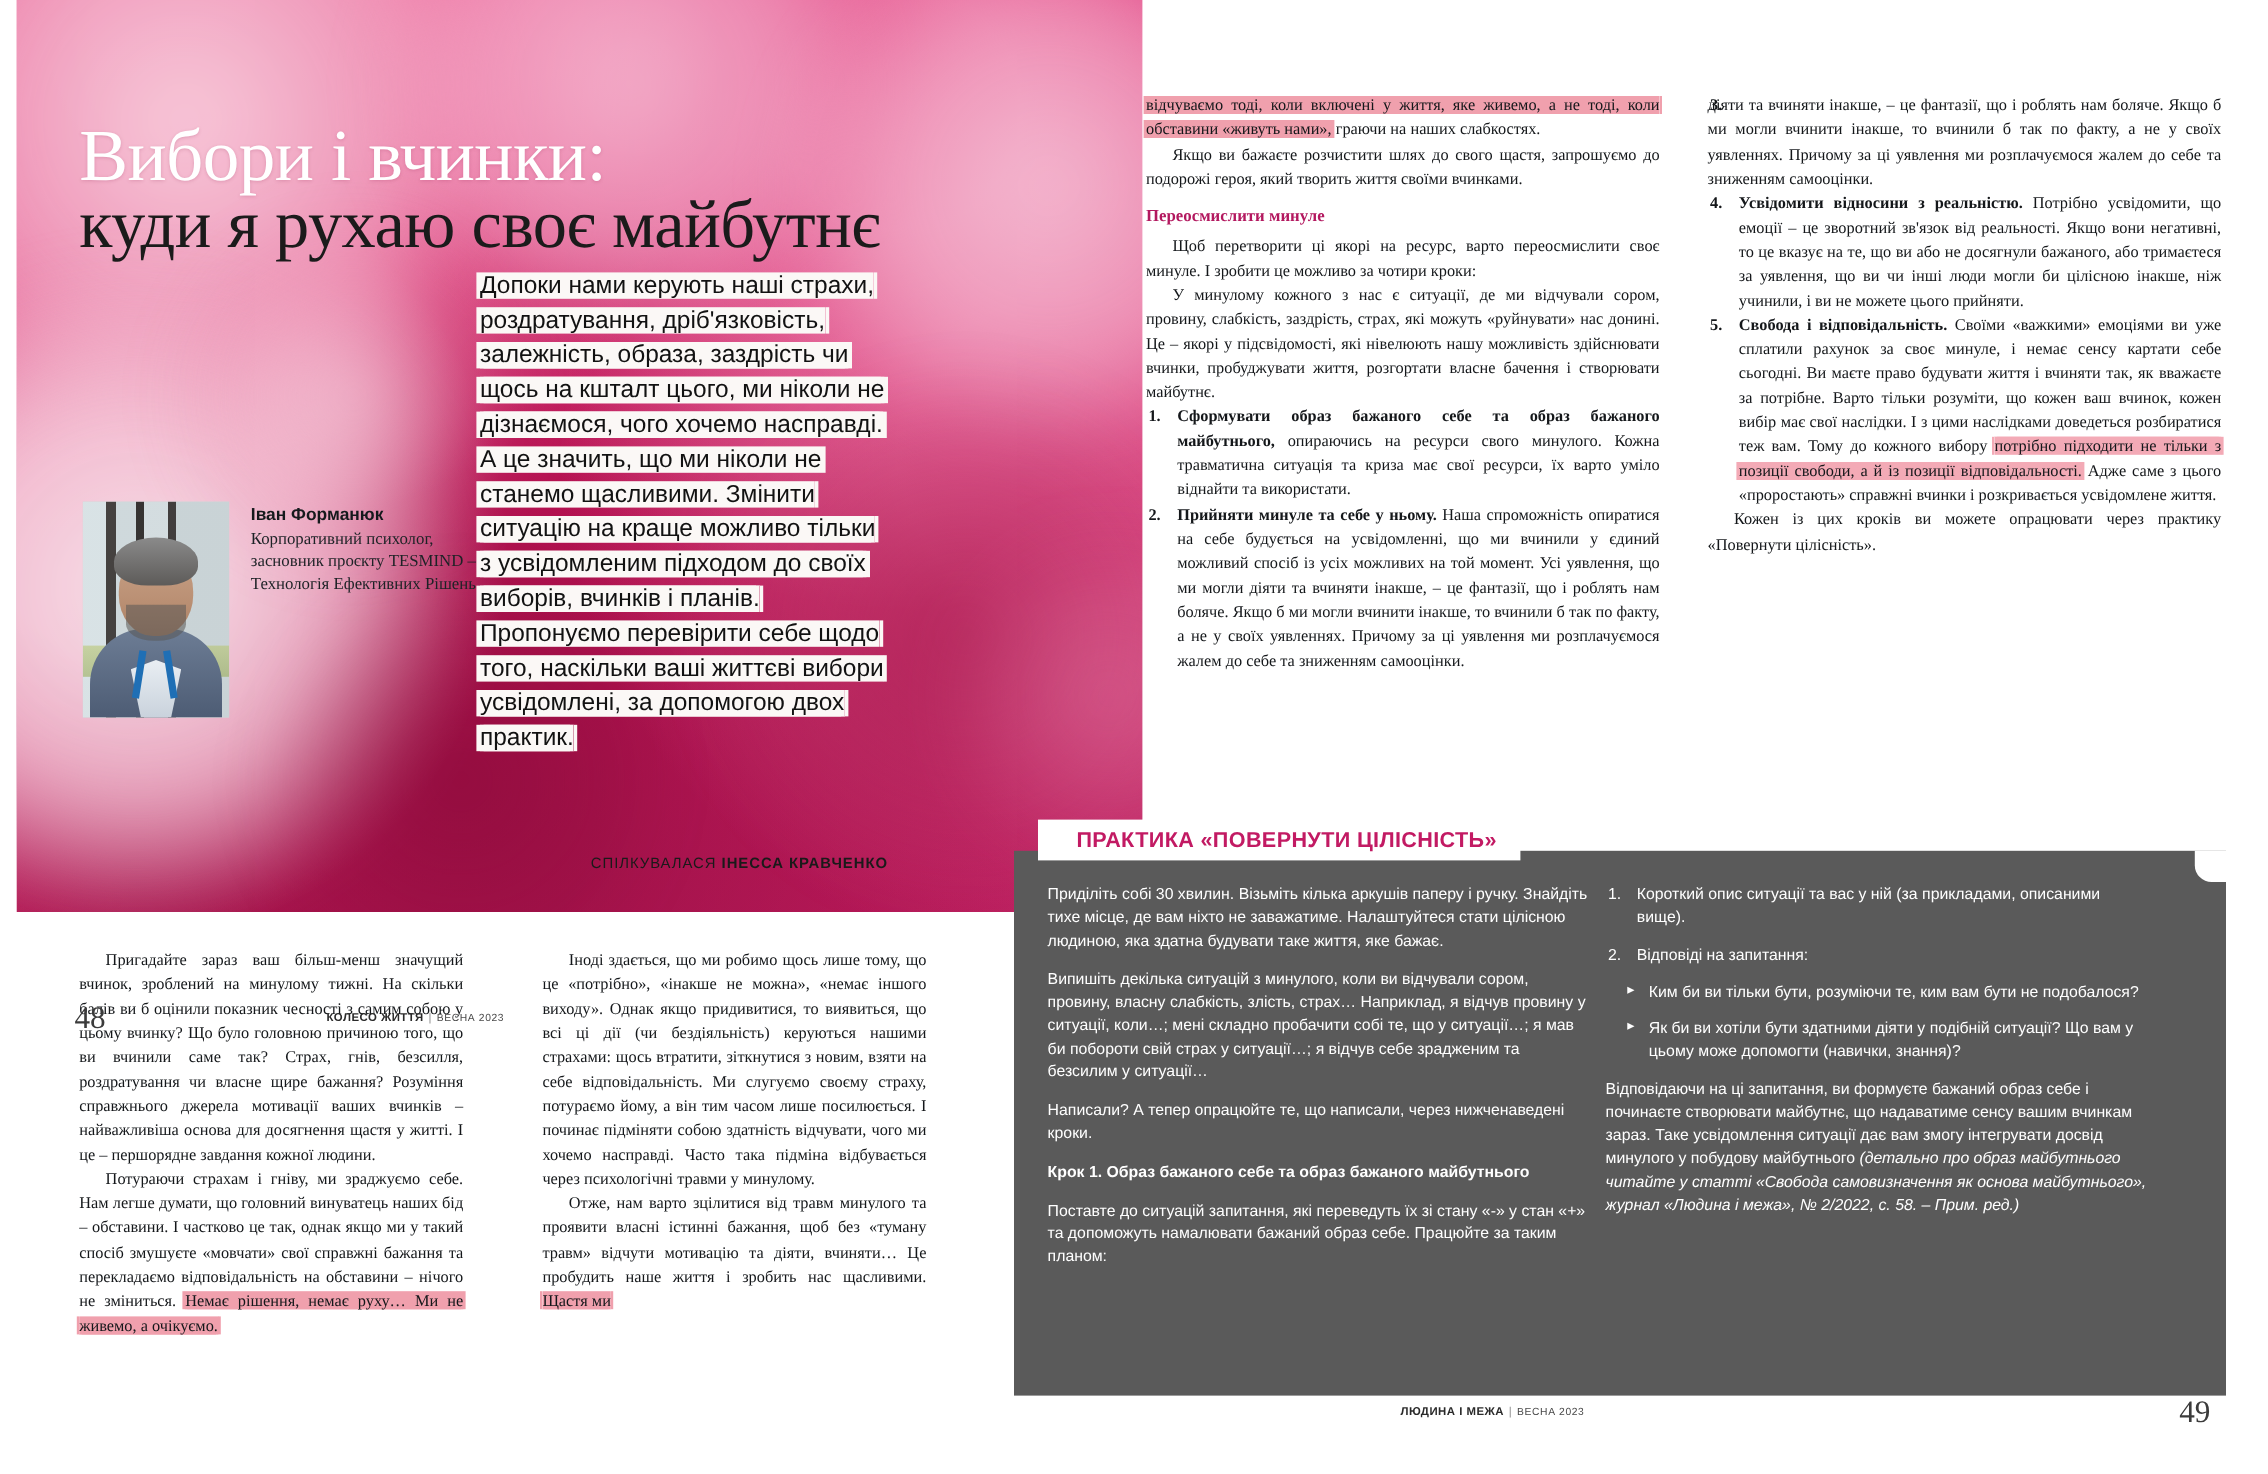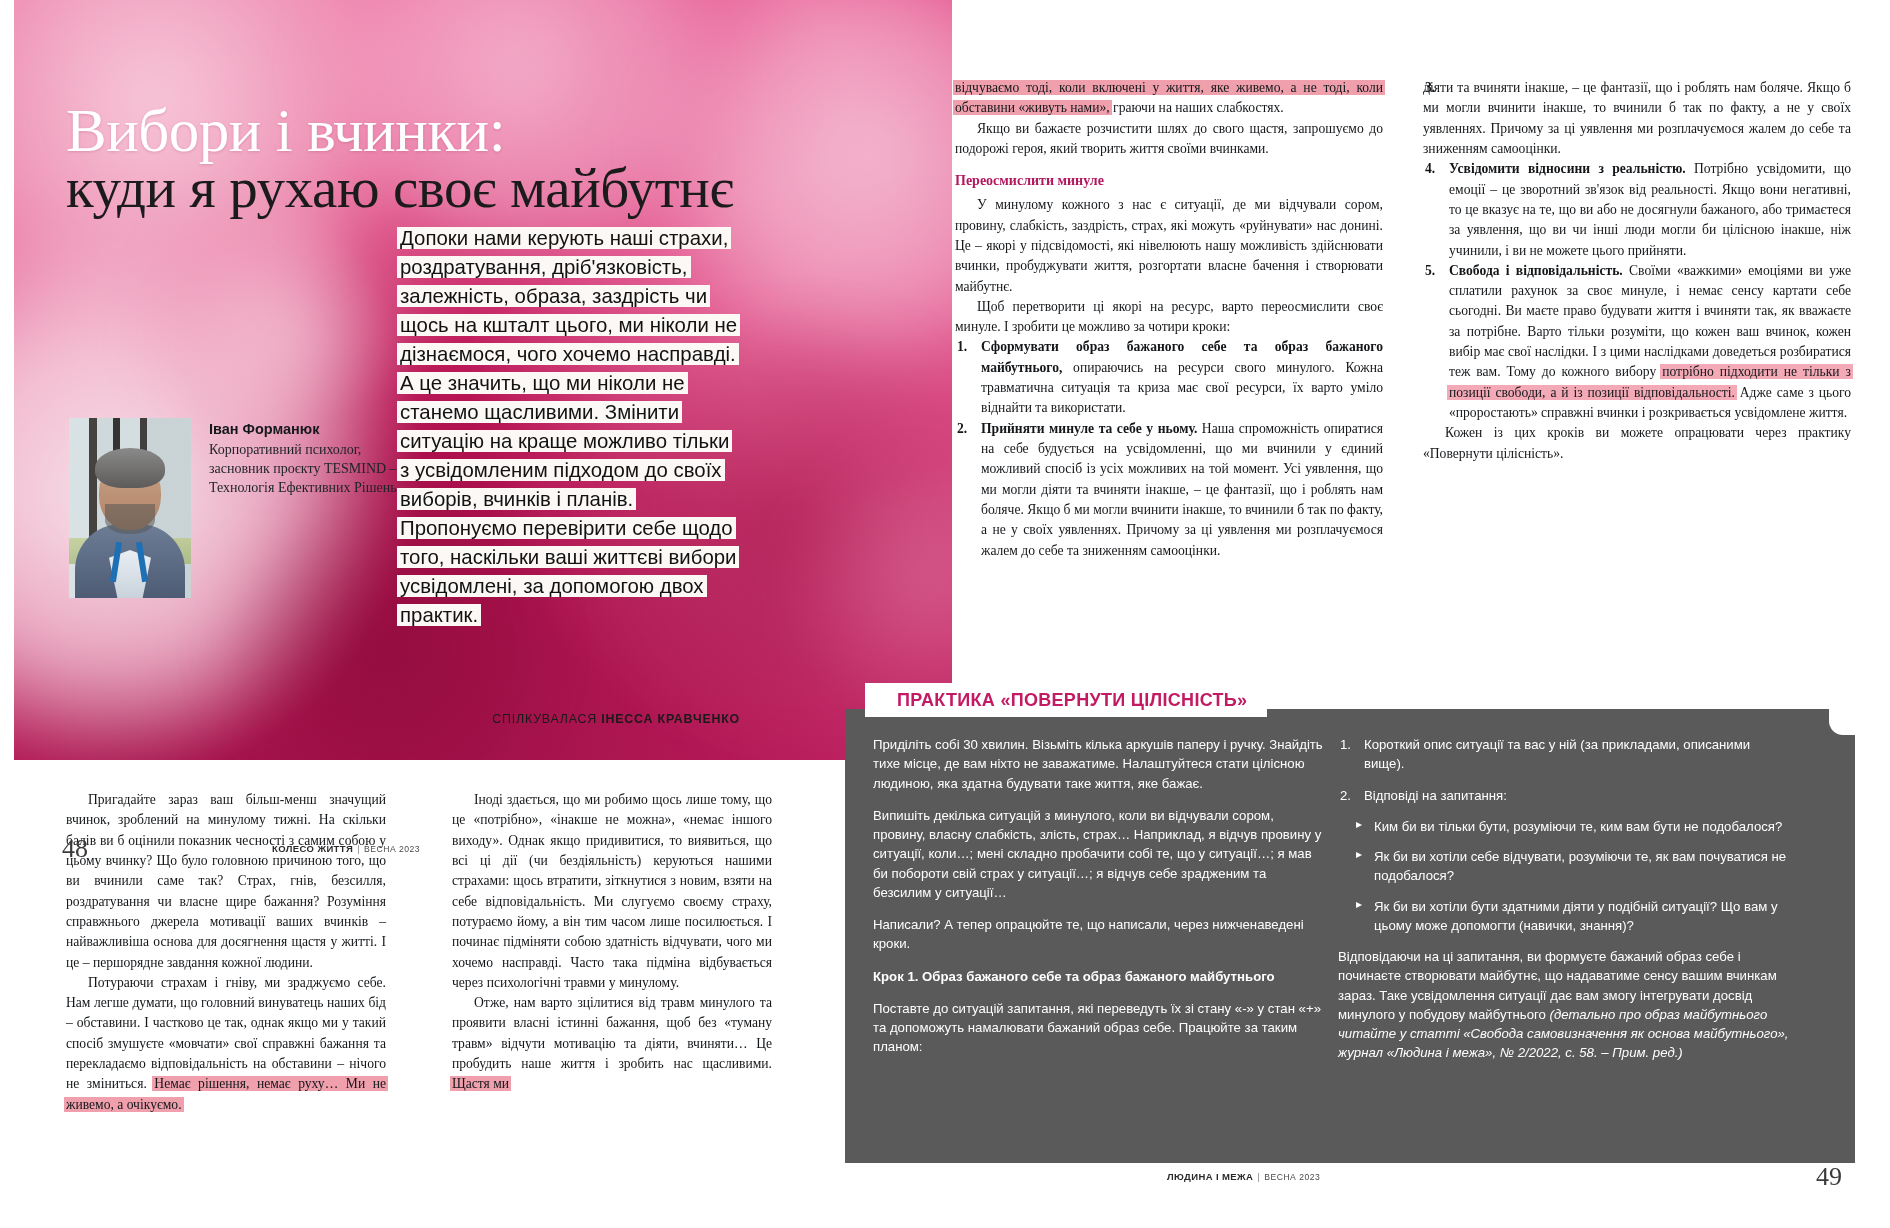--- a/index.html
+++ b/index.html
@@ -217,22 +217,22 @@
   <div class="page-right">
 
     <div class="rp-cols">
       <div class="rp-col">
         <div class="bodytext">
           <p style="text-indent:0"><span class="hl-pink">відчуваємо тоді, коли включені у життя, яке живемо, а не тоді, коли обставини «живуть нами»,</span><span> граючи на наших слабкостях.</span></p>
           <p>Якщо ви бажаєте розчистити шлях до свого щастя, запрошуємо до подорожі героя, який творить життя своїми вчинками.</p>
         </div>
         <div class="subhead">Переосмислити минуле</div>
         <div class="bodytext">
+          <p>Щоб перетворити ці якорі на ресурс, варто переосмислити своє минуле. І зробити це можливо за чотири кроки:</p>
           <p>У минулому кожного з нас є ситуації, де ми відчували сором, провину, слабкість, заздрість, страх, які можуть «руйнувати» нас донині. Це – якорі у підсвідомості, які нівелюють нашу можливість здійснювати вчинки, пробуджувати життя, розгортати власне бачення і створювати майбутнє.</p>
-          <p>Щоб перетворити ці якорі на ресурс, варто переосмислити своє минуле. І зробити це можливо за чотири кроки:</p>
         </div>
         <ol class="steps">
           <li><b>Сформувати образ бажаного себе та образ бажаного майбутнього,</b><span> опираючись на ресурси свого минулого. Кожна травматична ситуація та криза має свої ресурси, їх варто уміло віднайти та використати.</span></li>
           <li><b>Прийняти минуле та себе у ньому.</b><span> Наша спроможність опиратися на себе будується на усвідомленні, що ми вчинили у єдиний можливий спосіб із усіх можливих на той момент. Усі уявлення, що ми могли діяти та вчиняти інакше, – це фантазії, що і роблять нам боляче. Якщо б ми могли вчинити інакше, то вчинили б так по факту, а не у своїх уявленнях. Причому за ці уявлення ми розплачуємося жалем до себе та зниженням самооцінки.</span></li>
         </ol>
       </div>
 
       <div class="rp-col">
         <ol class="steps" start="3" style="counter-reset: st 2;">
           <li style="padding-left:0;text-indent:0"><span>діяти та вчиняти інакше, – це фантазії, що і роблять нам боляче. Якщо б ми могли вчинити інакше, то вчинили б так по факту, а не у своїх уявленнях. Причому за ці уявлення ми розплачуємося жалем до себе та зниженням самооцінки.</span></li>
@@ -261,21 +261,20 @@
           <p class="b"><span>Крок 1.</span><span> Образ бажаного себе та образ бажаного майбутнього</span></p>
           <p>Поставте до ситуацій запитання, які переведуть їх зі стану «-» у стан «+» та допоможуть намалювати бажаний образ себе. Працюйте за таким планом:</p>
         </div>
         <div class="pp-col">
           <ol class="qs">
             <li>Короткий опис ситуації та вас у ній (за прикладами, описаними вище).</li>
             <li>Відповіді на запитання:</li>
           </ol>
           <ul class="bullets">
             <li>Ким би ви тільки бути, розуміючи те, ким вам бути не подобалося?</li>
-            <li>Як би ви хотіли себе відчувати, розуміючи те, як вам почуватися не подобалося?</li>
             <li>Як би ви хотіли бути здатними діяти у подібній ситуації? Що вам у цьому може допомогти (навички, знання)?</li>
           </ul>
           <p><span>Відповідаючи на ці запитання, ви формуєте бажаний образ себе і починаєте створювати майбутнє, що надаватиме сенсу вашим вчинкам зараз. Таке усвідомлення ситуації дає вам змогу інтегрувати досвід минулого у побудову майбутнього </span><i>(детально про образ майбутнього читайте у статті «Свобода самовизначення як основа майбутнього», журнал «Людина і межа», № 2/2022, с. 58. – Прим. ред.)</i></p>
         </div>
       </div>
     </div>
     <div class="practice-banner">
       <div class="ptitle">ПРАКТИКА «ПОВЕРНУТИ ЦІЛІСНІСТЬ»</div>
     </div>
   </div>

